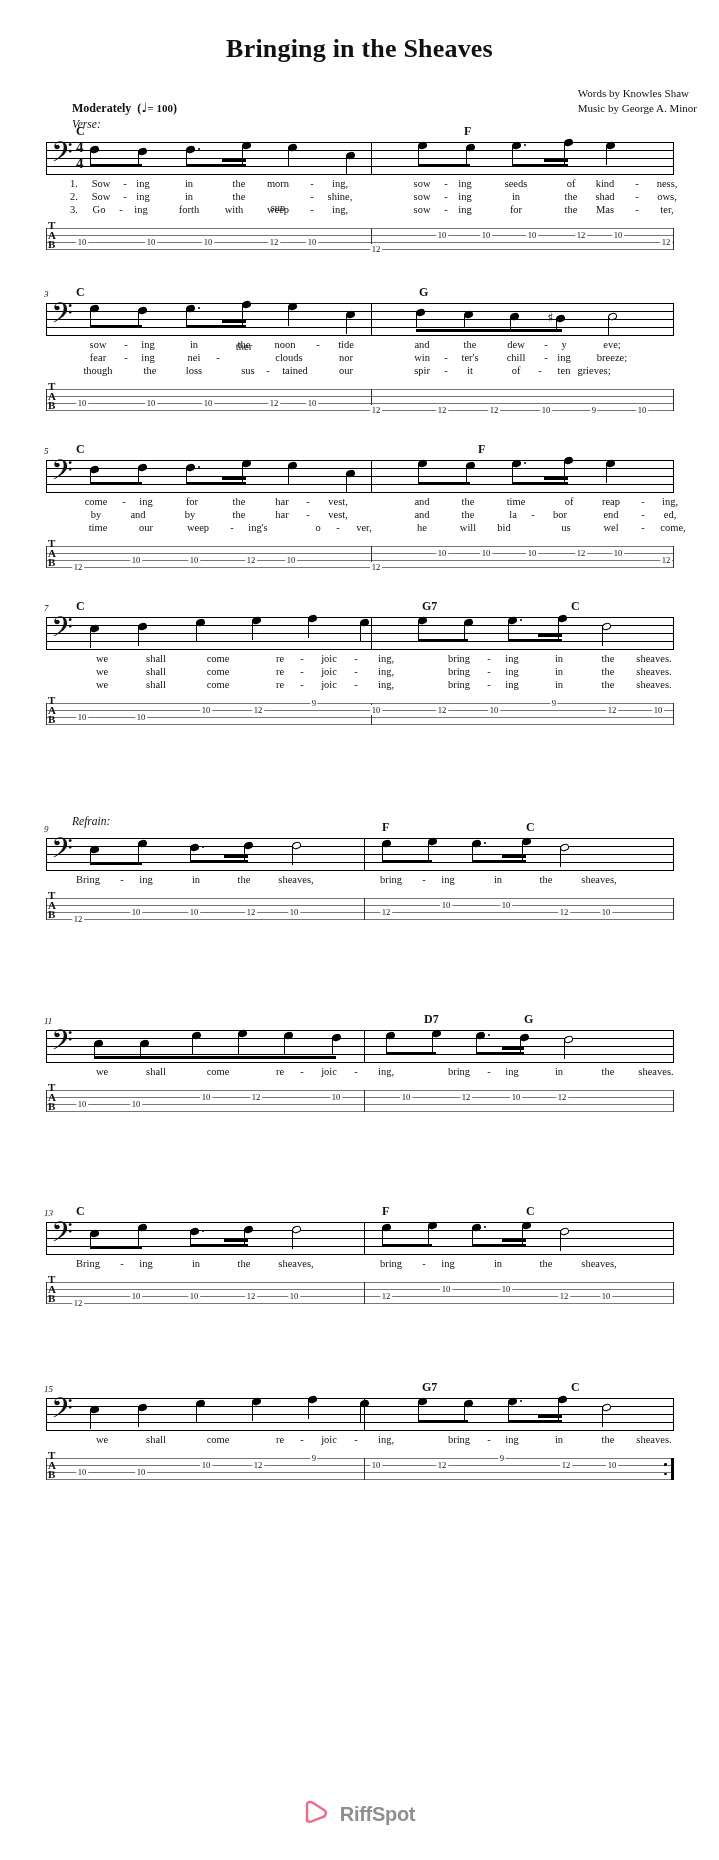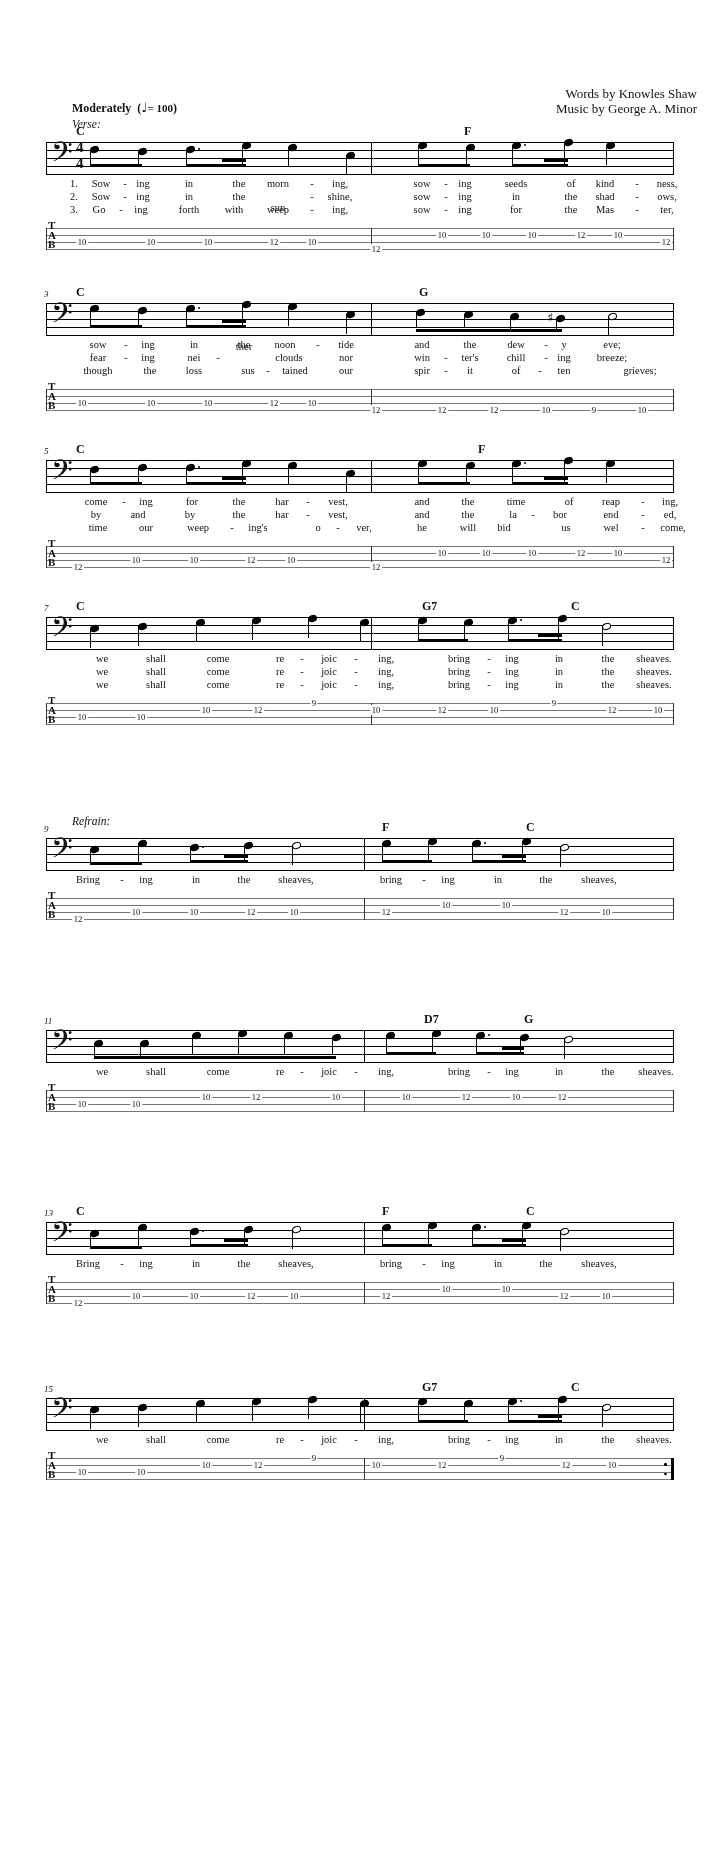--- a/index.html
+++ b/index.html
@@ -3,21 +3,21 @@
 <meta charset="utf-8">
 <style>
   html,body{margin:0;padding:0;background:#ffffff;}
   body{width:719px;height:1860px;position:relative;font-family:"Liberation Serif",serif;color:#111;overflow:hidden;}
 
   .page{position:relative;width:719px;height:1860px;background:#fff;}
 
   
   .title{position:absolute;top:34px;left:0;width:719px;text-align:center;
          font-family:"Liberation Serif",serif;font-weight:700;font-size:26px;letter-spacing:.2px;}
-  .credits{position:absolute;top:86px;right:22px;text-align:right;font-size:13px;line-height:15px;
+  .credits{position:absolute;top:86px;right:22px;text-align:left;font-size:11px;line-height:15px;
            font-family:"Liberation Serif",serif;}
   .tempo{position:absolute;left:72px;top:100px;font-size:12px;font-weight:700;font-family:"Liberation Serif",serif;}
   .tempo .eq{font-weight:700;font-size:11px;}
   .tempo .qn{font-family:"DejaVu Sans",sans-serif;font-size:13px;font-weight:400;}
   .sectlabel{position:absolute;font-style:italic;font-size:11.5px;font-family:"Liberation Serif",serif;}
 
   
   .system{position:absolute;left:46px;width:628px;}
   .sysnum{position:absolute;left:-2px;top:-14px;font-size:9px;font-style:italic;font-family:"Liberation Serif",serif;}
 
@@ -77,20 +77,21 @@
   .logo{position:absolute;left:0;width:719px;top:1800px;text-align:center;}
   .logo .lg{display:inline-block;font-family:"Liberation Sans",sans-serif;font-weight:700;font-size:20px;
             color:#8e8e93;letter-spacing:-.3px;vertical-align:middle;}
   .logo .mark{display:inline-block;vertical-align:middle;margin-right:6px;}
 </style>
 </head>
 <body>
 
 <div class="page">
 
+  <div class="title">Bringing in the Sheaves</div>
 
   <div class="credits">
     <div>Words by Knowles Shaw</div>
     <div>Music by George A. Minor</div>
   </div>
 
   <div class="tempo">
     <span>Moderately</span>
     <span>&nbsp;(</span><span class="qn">♩</span><span class="eq">= 100</span><span>)</span>
   </div>
@@ -305,21 +306,21 @@
           <div class="lyr" style="left:202px;top:26px;">sus</div>
           <div class="lyr" style="left:222px;top:26px;">-</div>
           <div class="lyr" style="left:249px;top:26px;">tained</div>
           <div class="lyr" style="left:300px;top:26px;">our</div>
           <div class="lyr" style="left:376px;top:26px;">spir</div>
           <div class="lyr" style="left:400px;top:26px;">-</div>
           <div class="lyr" style="left:424px;top:26px;">it</div>
           <div class="lyr" style="left:470px;top:26px;">of</div>
           <div class="lyr" style="left:494px;top:26px;">-</div>
           <div class="lyr" style="left:518px;top:26px;">ten</div>
-          <div class="lyr" style="left:594px;top:26px;text-align:right;">grieves;</div>
+          <div class="lyr" style="left:548px;top:26px;text-align:right;">grieves;</div>
         </div>
         <div class="tab">
           <div class="tln"></div>
           <div class="tln"></div>
           <div class="tln"></div>
           <div class="tln"></div>
           <div class="tbar" style="left:0;"></div>
           <div class="tbar" style="left:325px;"></div>
           <div class="tbar" style="right:0;"></div>
           <div class="tabclef">
@@ -899,14 +900,22 @@
           <div class="fret" style="left:268px;top:0px;">9</div>
           <div class="fret" style="left:330px;top:7px;">10</div>
           <div class="fret" style="left:396px;top:7px;">12</div>
           <div class="fret" style="left:456px;top:0px;">9</div>
           <div class="fret" style="left:520px;top:7px;">12</div>
           <div class="fret" style="left:566px;top:7px;">10</div>
         </div>
       </div>
     </div>
 
+  <div class="logo">
+    <span class="mark">
+      <svg width="26" height="24" viewBox="0 0 26 24" aria-hidden="true">
+        <path d="M3 21 L3 5 C3 2 6 1 9 3 L20 10 C23 12 22 16 19 17 L6 22 Z" fill="none" stroke="#f06a8a" stroke-width="2.4"></path>
+      </svg>
+    </span>
+    <span class="lg">RiffSpot</span>
+  </div>
 
 </div>
 
 </body></html>

